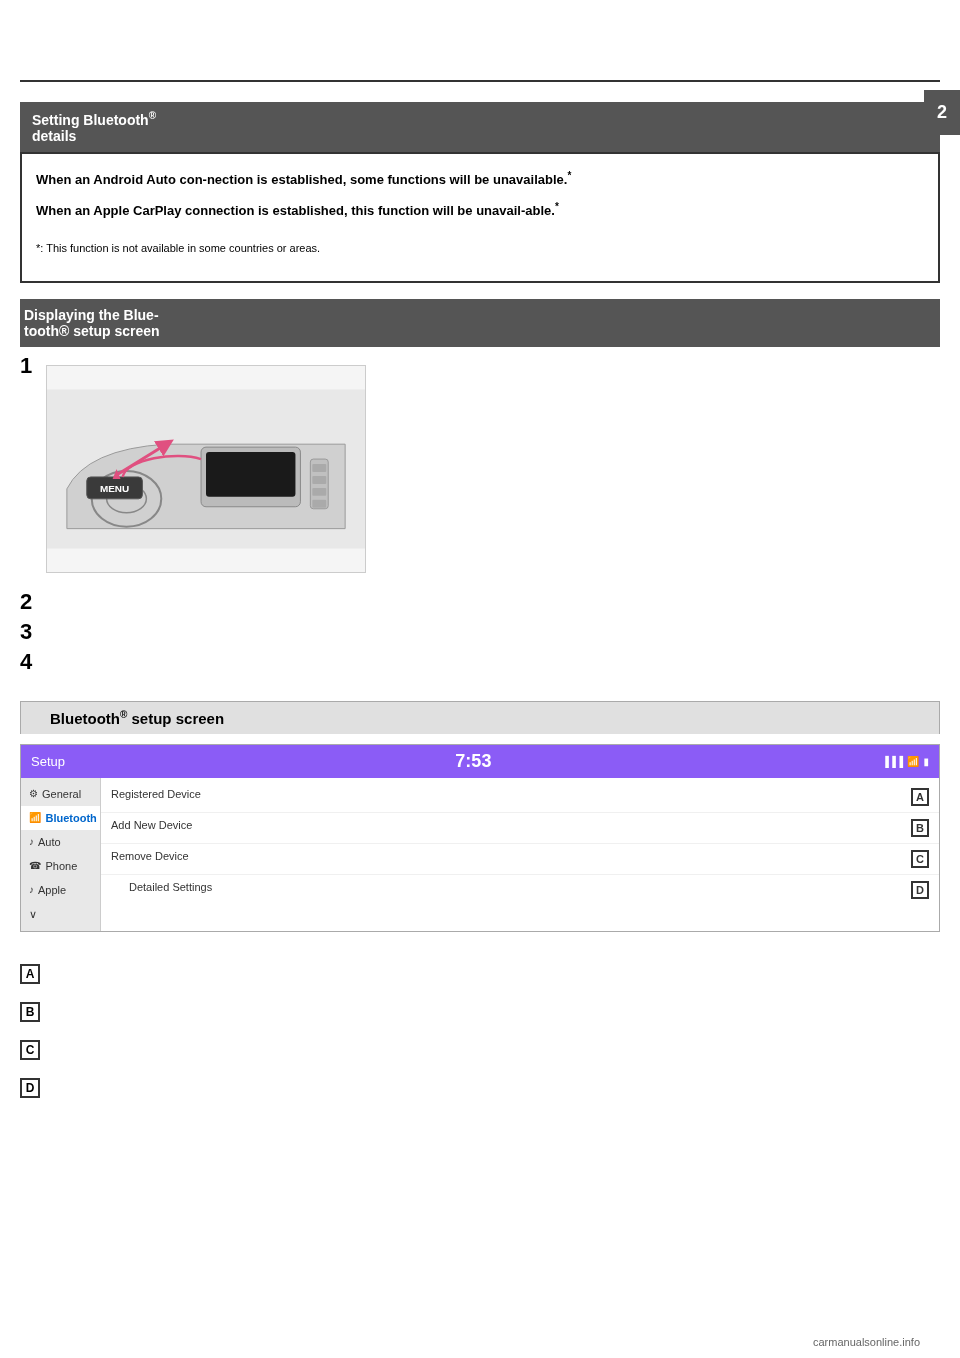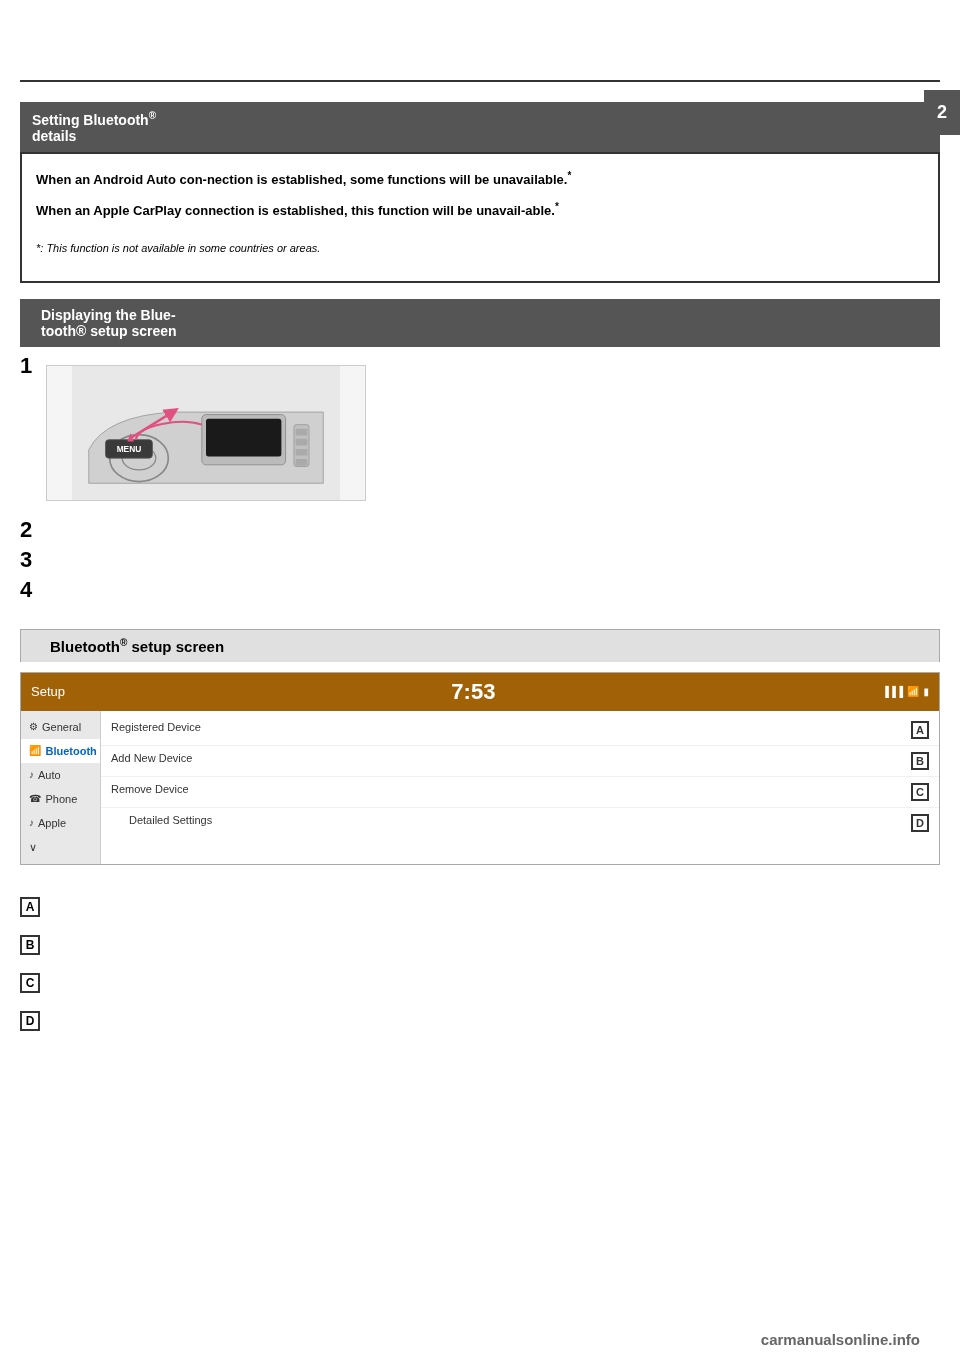--- a/index.html
+++ b/index.html
@@ -79,46 +79,45 @@
       font-weight: bold;
       line-height: 1.5;
       margin-bottom: 10px;
     }
 
     .warning-box .footnote {
       font-size: 11px;
       font-weight: normal;
       margin-top: 20px;
       line-height: 1.4;
-      font-style: italic;
     }
 
     .footnote-symbol {
       font-size: 10px;
       vertical-align: super;
     }
 
     
     .displaying-section {
       margin-top: 16px;
     }
 
     .displaying-header {
       background: #555;
       color: #fff;
-      padding: 8px 21px;
+      padding: 8px 4px;
       font-size: 14px;
       font-weight: bold;
     }
 
     
     .menu-illustration {
       border: 1px solid #ccc;
       width: 320px;
-      height: 136px;
+      height: 208px;
       margin: 10px 0;
       background: #f5f5f5;
       position: relative;
       overflow: hidden;
       display: flex;
       align-items: center;
       justify-content: center;
     }
 
     .menu-illustration svg {
@@ -128,31 +127,31 @@
 
     
     .bt-setup-screen {
       border: 1px solid #aaa;
       background: #f0f0f0;
       padding: 0;
       font-size: 12px;
     }
 
     .bt-screen-header {
-      background: #a16207;
+      background: #8b5cf6;
       color: #fff;
       padding: 6px 10px;
       display: flex;
       justify-content: space-between;
       align-items: center;
       font-size: 13px;
     }
 
     .bt-screen-time {
-      font-size: 22px;
+      font-size: 18px;
       font-weight: bold;
     }
 
     .bt-screen-icons {
       display: flex;
       gap: 4px;
       align-items: center;
       font-size: 10px;
     }
 
@@ -244,23 +243,22 @@
       font-size: 13px;
       line-height: 1.5;
       color: #000;
     }
 
     
     .watermark {
       position: absolute;
       bottom: 10px;
       right: 40px;
-      font-size: 15px;
+      font-size: 11px;
       color: #666;
-      font-weight: bold;
     }
 
     .chapter-number {
       position: absolute;
       right: 0;
       top: 90px;
       width: 36px;
       background: #555;
       color: #fff;
       text-align: center;

